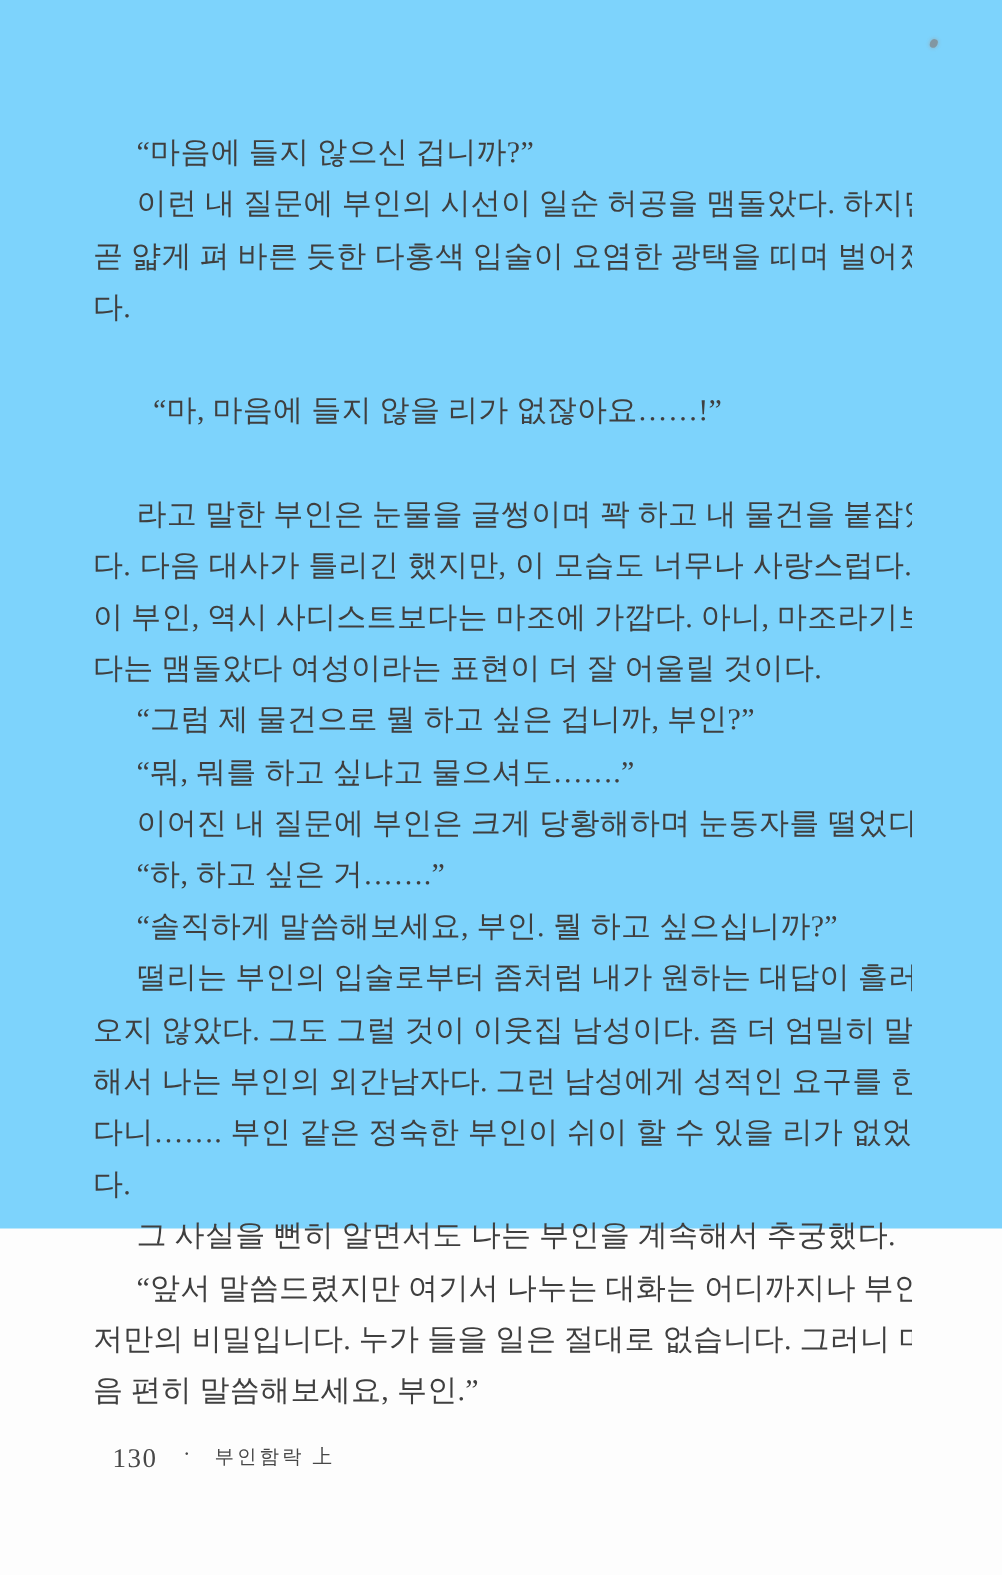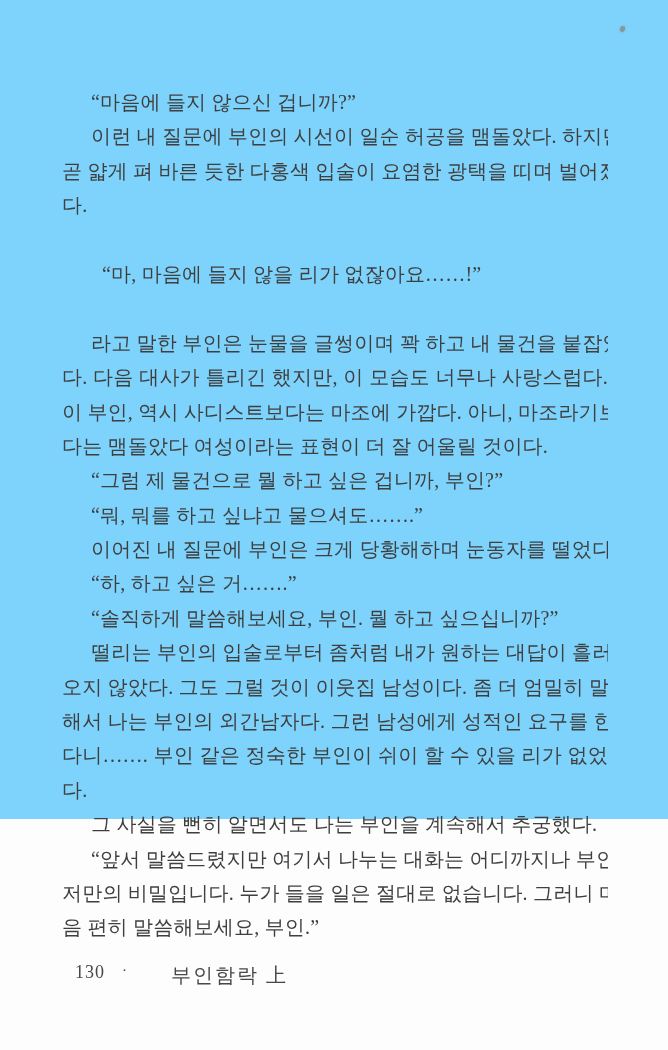--- a/index.html
+++ b/index.html
@@ -53,23 +53,22 @@
   }
   .footer .page-number {
     font-size: 18px;
     letter-spacing: 1px;
   }
   .footer .sep {
     font-size: 15px;
     margin: 0 16px 0 17px;
   }
   .footer .book-title {
-    font-size: 20px;
+    font-size: 13px;
     letter-spacing: 2px;
-    margin-left: 28px;
   }
   .speck {
     position: absolute;
     top: 26px;
     left: 620px;
     width: 5px;
     height: 6px;
     background: #848484;
     border-radius: 50% 40% 55% 45%;
     opacity: 0.75;

